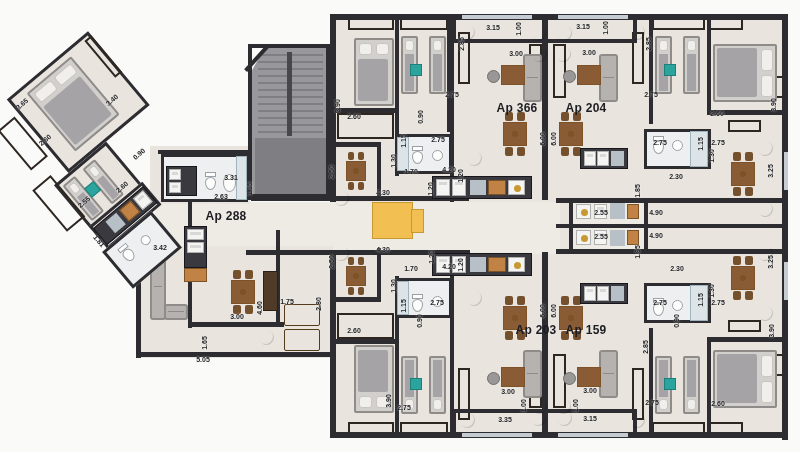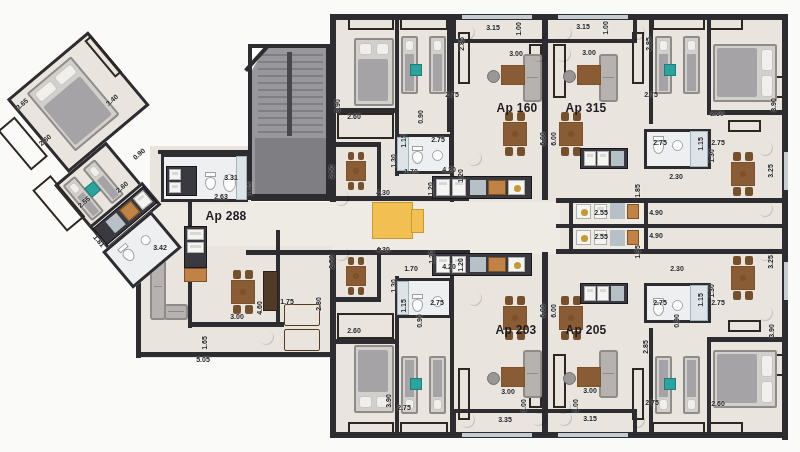--- a/index.html
+++ b/index.html
@@ -437,24 +437,24 @@
         <div class="abs" style="left: 68px; top: 157px; width: 13px; height: 15px; background: var(--appl); border: 1px solid var(--applEdge);">
           <div class="abs" style="left: 2px; top: 2px; width: 7px; height: 3px; background: rgb(216, 216, 214);"></div>
         </div>
         <div class="abs" style="left: 22px; top: 186px; width: 13px; height: 18px; background: transparent;">
           <div class="abs" style="left: 1px; top: 0px; width: 11px; height: 5px; background: rgb(253, 253, 252); border: 1px solid rgb(154, 160, 164);"></div>
           <div class="abs" style="left: 1px; top: 5px; width: 11px; height: 13px; background: rgb(253, 253, 252); border: 1px solid rgb(154, 160, 164); border-radius: 50% / 40% 40% 60% 60%;"></div>
         </div>
         <div class="abs" style="left: 46px; top: 192px; width: 10px; height: 10px; background: rgb(253, 253, 252); border: 1px solid rgb(154, 160, 164); border-radius: 50%;"></div>
       </div>
       <div class="abs apt" style="left: 226px; top: 216px; transform: translate(-50%, -50%);">Ap 288</div>
-      <div class="abs apt" style="left: 517px; top: 108px; transform: translate(-50%, -50%);">Ap 160</div>
-      <div class="abs apt" style="left: 586px; top: 108px; transform: translate(-50%, -50%);">Ap 315</div>
-      <div class="abs apt" style="left: 516px; top: 330px; transform: translate(-50%, -50%);">Ap 203</div>
-      <div class="abs apt" style="left: 586px; top: 330px; transform: translate(-50%, -50%);">Ap 205</div>
+      <div class="abs apt" style="left: 517px; top: 108px; transform: translate(-50%, -50%);">Ap 366</div>
+      <div class="abs apt" style="left: 586px; top: 108px; transform: translate(-50%, -50%);">Ap 204</div>
+      <div class="abs apt" style="left: 536px; top: 330px; transform: translate(-50%, -50%);">Ap 203</div>
+      <div class="abs apt" style="left: 586px; top: 330px; transform: translate(-50%, -50%);">Ap 159</div>
       <div class="abs dim" style="left: 22px; top: 104px; transform: translate(-50%, -50%) rotate(-40deg);">3.65</div>
       <div class="abs dim" style="left: 112px; top: 100px; transform: translate(-50%, -50%) rotate(-40deg);">3.40</div>
       <div class="abs dim" style="left: 45px; top: 140px; transform: translate(-50%, -50%) rotate(-40deg);">2.60</div>
       <div class="abs dim" style="left: 139px; top: 154px; transform: translate(-50%, -50%) rotate(-40deg);">0.90</div>
       <div class="abs dim" style="left: 122px; top: 187px; transform: translate(-50%, -50%) rotate(-40deg);">2.60</div>
       <div class="abs dim" style="left: 84px; top: 202px; transform: translate(-50%, -50%) rotate(-40deg);">2.55</div>
       <div class="abs dim" style="left: 99px; top: 241px; transform: translate(-50%, -50%) rotate(50deg);">1.81</div>
       <div class="abs dim" style="left: 160px; top: 247px; transform: translate(-50%, -50%) rotate(0deg);">3.42</div>
       <div class="abs dim" style="left: 231px; top: 177px; transform: translate(-50%, -50%) rotate(0deg);">3.31</div>
       <div class="abs dim" style="left: 221px; top: 196px; transform: translate(-50%, -50%) rotate(0deg);">2.63</div>

